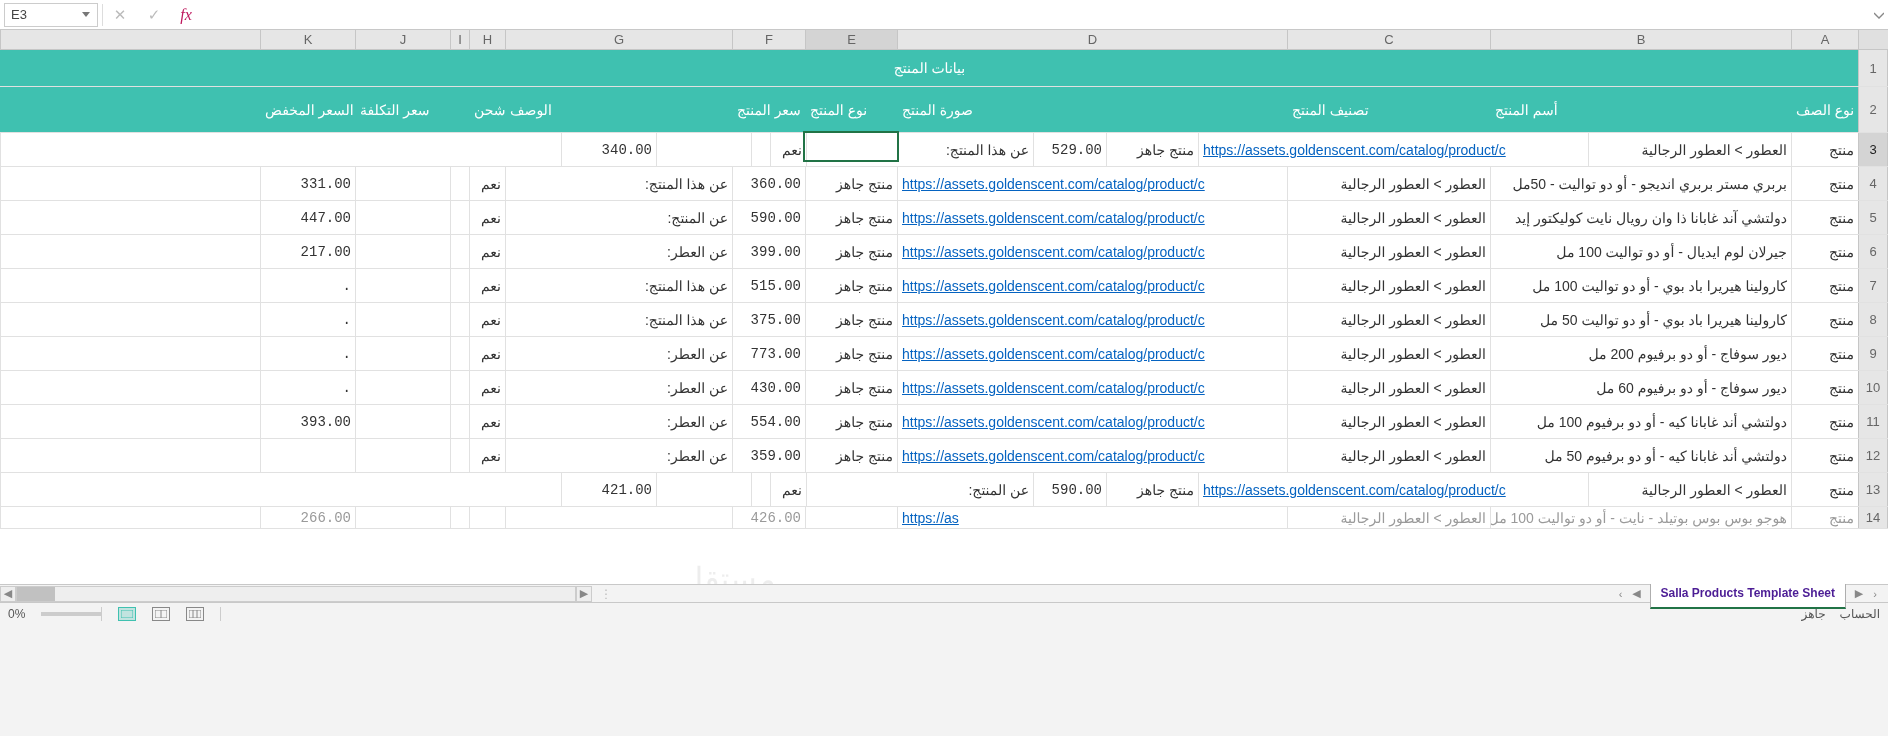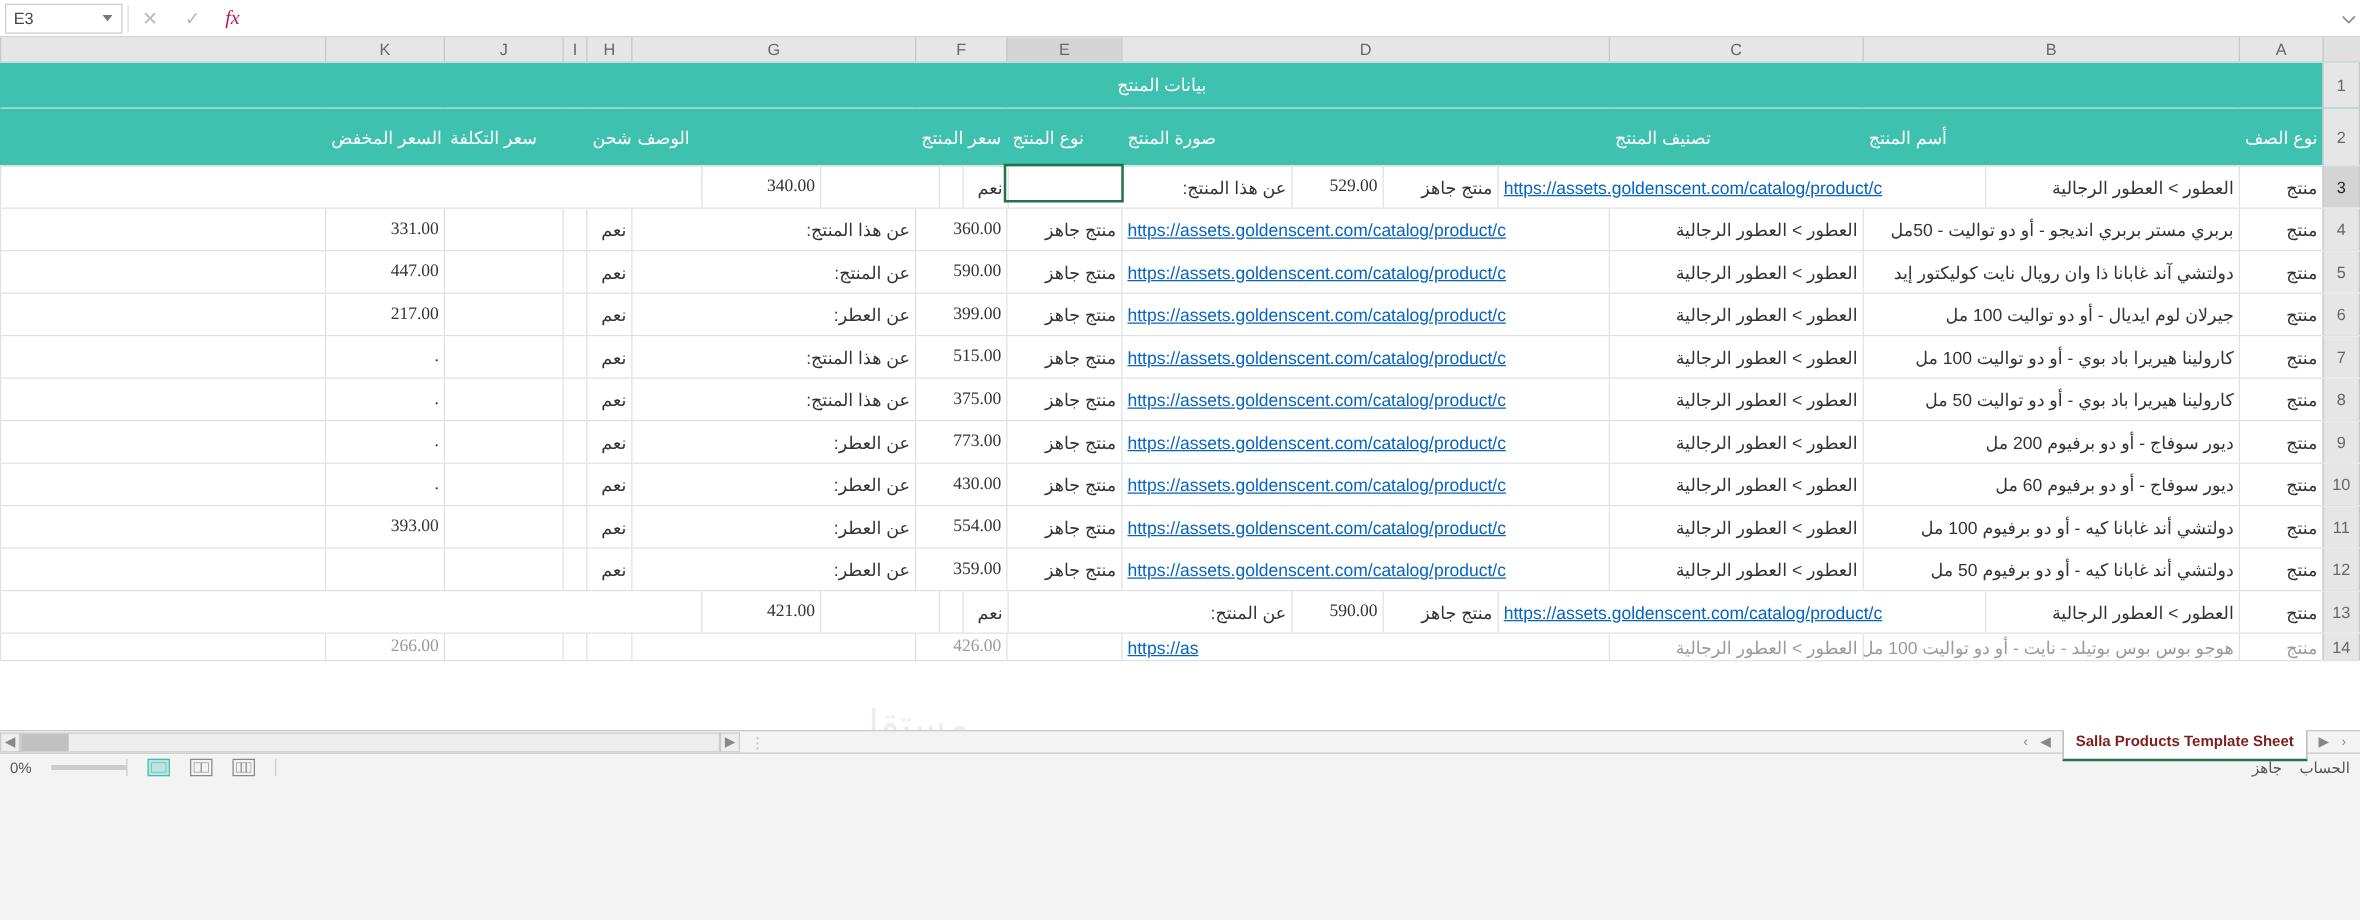--- a/index.html
+++ b/index.html
@@ -24,21 +24,21 @@
 .sheet{height:534px;overflow:hidden;position:relative;background:#fff}
 .row{display:flex;flex-direction:row-reverse;height:27px;border-bottom:1px solid #e1e1e1;align-items:stretch}
 .row.hdr1{height:37px;background:#3fc1b0;color:#fff;font-size:17px}
 .row.hdr2{height:46px;background:#3fc1b0;color:#fff;font-size:16px}
 .row.hdr2 .cell{overflow:hidden;white-space:nowrap}
 .rowhdr{width:30px;min-width:30px;background:#e6e6e6;border-left:1px solid #c6c6c6;border-right:1px solid #c6c6c6;display:flex;align-items:center;justify-content:center;font-size:13px;color:#666}
 .rowhdr.sel{background:#d4d4d4;color:#222}
 .cell{border-left:1px solid #e1e1e1;padding:0 4px;display:flex;align-items:center;font-size:14px;overflow:hidden;white-space:nowrap}
 .row.hdr1 .cell,.row.hdr2 .cell{border-left:1px solid #3fc1b0;justify-content:flex-end}
 .cell.rtl{direction:rtl;justify-content:flex-start}
-.cell.num{direction:ltr;justify-content:flex-end;font-family:Liberation Serif, serif}
+.cell.num{direction:ltr;justify-content:flex-end;font-family:Liberation Mono, monospace}
 .cell a{color:#0563c1;text-decoration:underline;direction:ltr}
 .cell .ar{direction:rtl}
 .row.d14{color:#9a9a9a}
 
 
 .c-A{width:67px}
 .c-B{width:301px}
 .c-C{width:203px}
 .c-D{width:390px}
 .c-E{width:92px}
@@ -47,21 +47,21 @@
 .c-H{width:36px}
 .c-I{width:19px}
 .c-J{width:95px}
 .c-K{width:95px}
 .c-rest{flex:1}
 
 
 .hscroll{height:18px;background:#f3f3f3;border-top:1px solid #c8c8c8;display:flex;flex-direction:row-reverse;align-items:center}
 .tab-ctrl{display:flex;align-items:center;gap:2px;padding:0 6px}
 .tab-ctrl .arr{width:14px;height:14px;display:flex;align-items:center;justify-content:center;color:#888;font-size:11px}
-.sheet-tab{height:30px;padding:0 10px;background:#fff;border:1px solid #aeaeae;border-bottom:2px solid #217346;font-size:12px;color:#7f1d1d;font-weight:bold;display:flex;align-items:center;white-space:nowrap}
+.sheet-tab{height:30px;padding:0 10px;background:#fff;border:1px solid #aeaeae;border-bottom:2px solid #217346;font-size:12px;color:#4c1d95;font-weight:bold;display:flex;align-items:center;white-space:nowrap}
 .hs-spacer{flex:1;display:flex;align-items:center;padding:0 8px}
 .hs-track{flex:0 0 560px;height:16px;background:#eee;border:1px solid #ccc;position:relative;margin-right:auto}
 .hs-thumb{position:absolute;right:520px;top:0;width:38px;height:14px;background:#c1c1c1}
 .hs-arrow{width:16px;height:16px;display:flex;align-items:center;justify-content:center;color:#888;font-size:11px;background:#eee;border:1px solid #ccc}
 
 
 .status{height:22px;background:#f3f3f3;border-top:1px solid #c8c8c8;display:flex;align-items:center;justify-content:space-between;padding:0 8px;font-size:12px;color:#555}
 .status .rtl-txt{direction:rtl;display:flex;gap:14px}
 .status .views{display:flex;gap:16px;align-items:center}
 .status .vbtn{width:18px;height:14px;border:1px solid #888;display:flex;align-items:center;justify-content:center}

